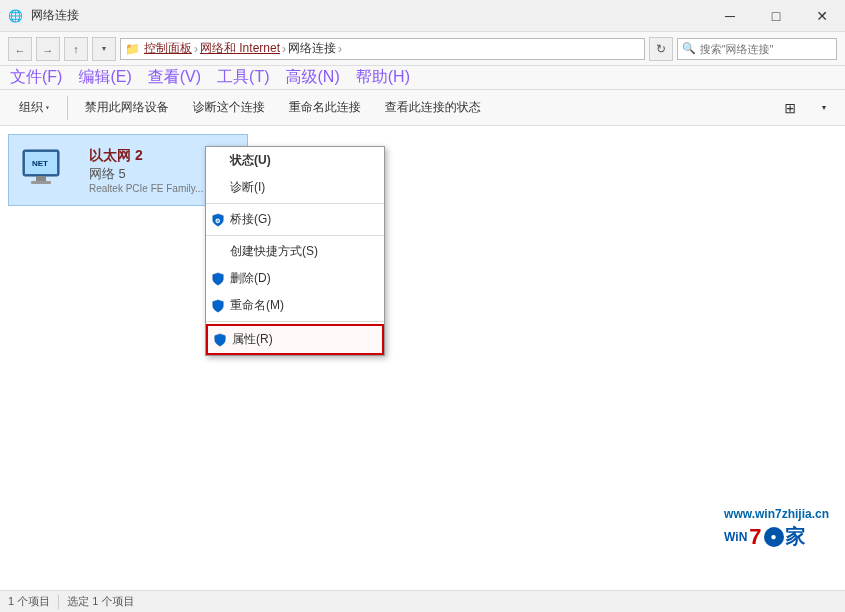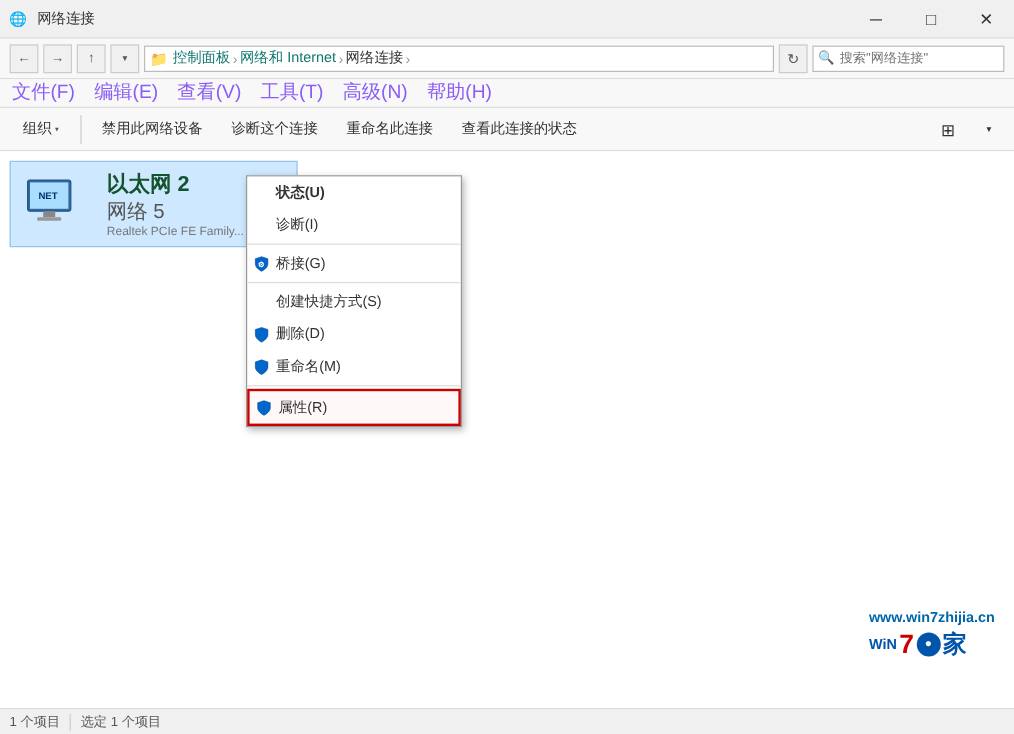--- a/index.html
+++ b/index.html
@@ -71,22 +71,23 @@
       flex: 1;
       height: 22px;
       border: 1px solid #bbb;
       background: #fff;
       display: flex;
       align-items: center;
       padding: 0 4px;
       font-size: 12px;
     }
     .breadcrumb-item {
-      color: #0f766e;
-      cursor: pointer;
+      color: #7f1d1d;
+      cursor: pointer;
+      text-decoration: underline;
     }
     .breadcrumb-separator { color: #999; margin: 0 2px; }
     .breadcrumb-current { color: #333; }
     .search-box {
       width: 160px;
       height: 22px;
       border: 1px solid #bbb;
       background: #fff;
       display: flex;
       align-items: center;
@@ -183,22 +184,22 @@
       gap: 24px;
       cursor: pointer;
     }
     .adapter-icon {
       width: 48px;
       height: 48px;
       position: relative;
       flex-shrink: 0;
     }
     .adapter-info { flex: 1; }
-    .adapter-name { font-size: 18px; font-weight: bold; color: #14532d; }
-    .adapter-network { font-size: 17px; color: #555; }
+    .adapter-name { font-size: 14px; font-weight: bold; color: #7f1d1d; }
+    .adapter-network { font-size: 13px; color: #555; }
     .adapter-driver { font-size: 10px; color: #777; }
 
     
     .context-menu {
       position: absolute;
       top: 20px;
       left: 205px;
       width: 180px;
       background: #fff;
       border: 1px solid #999;

